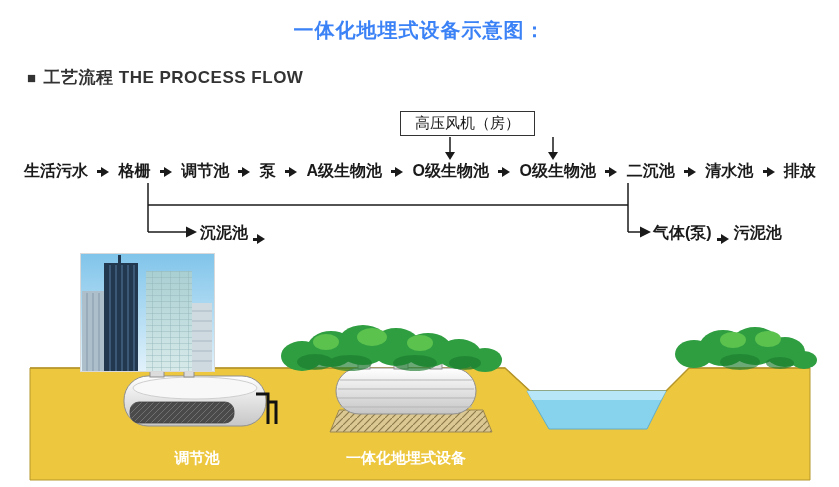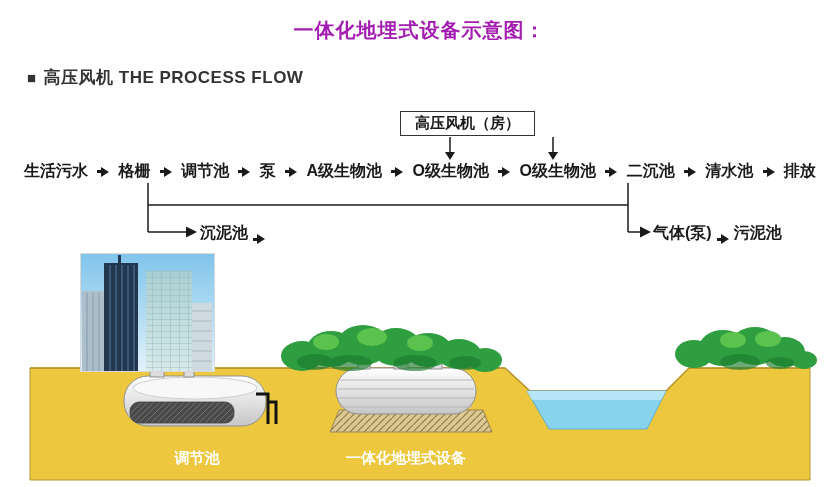--- a/index.html
+++ b/index.html
@@ -1,25 +1,25 @@
 <!DOCTYPE html>
 <html><head>
 <meta charset="utf-8">
 <style>
   *{margin:0;padding:0;box-sizing:border-box}
   html,body{background:#ffffff}
   #stage{position:relative;width:839px;height:487px;background:#fff;overflow:hidden;
          font-family:"Liberation Sans","DejaVu Sans",sans-serif;color:#1a1a1a}
   .title{position:absolute;top:17px;left:0;width:100%;text-align:center;
-         font-size:20px;font-weight:bold;color:#a21caf;letter-spacing:1px}
+         font-size:20px;font-weight:bold;color:#3b82f6;letter-spacing:1px}
   .heading{position:absolute;top:66px;left:27px;display:flex;align-items:center;gap:7px;
            font-size:17px;font-weight:bold;color:#333;letter-spacing:.5px}
   .heading .marker{font-size:15px;line-height:1}
   .fanbox{position:absolute;top:111px;left:400px;border:1px solid #333;
-          padding:2px 14px;font-size:15px;font-weight:bold;background:#fff}
+          padding:2px 14px;font-size:15px;font-weight:normal;background:#fff}
   .flowrow{position:absolute;top:161px;left:24px;width:792px;display:flex;align-items:center;
            justify-content:space-between;font-size:16px;font-weight:bold;white-space:nowrap}
   .arrow{display:inline-flex;align-items:center;flex:0 0 auto}
   .arrow::before{content:"";width:4px;height:3px;background:#1a1a1a}
   .arrow::after{content:"";width:0;height:0;border-top:5px solid transparent;
                 border-bottom:5px solid transparent;border-left:8px solid #1a1a1a}
   .branch{position:absolute;display:flex;align-items:flex-end;gap:5px;
           font-size:16px;font-weight:bold;white-space:nowrap}
   #branch-sludge{top:223px;left:200px}
   #branch-gas{top:223px;left:653px}
@@ -28,21 +28,21 @@
 </style>
 </head>
 <body>
 
 <div id="stage">
 
   <div class="title">一体化地埋式设备示意图：</div>
 
   <div class="heading">
     <span class="marker">■</span>
-    <span>高压风机 THE PROCESS FLOW</span>
+    <span>工艺流程 THE PROCESS FLOW</span>
   </div>
 
   <div class="fanbox">高压风机（房）</div>
 
   <div class="flowrow">
     <span class="step">生活污水</span>
     <span class="arrow"></span>
     <span class="step">格栅</span>
     <span class="arrow"></span>
     <span class="step">调节池</span>

